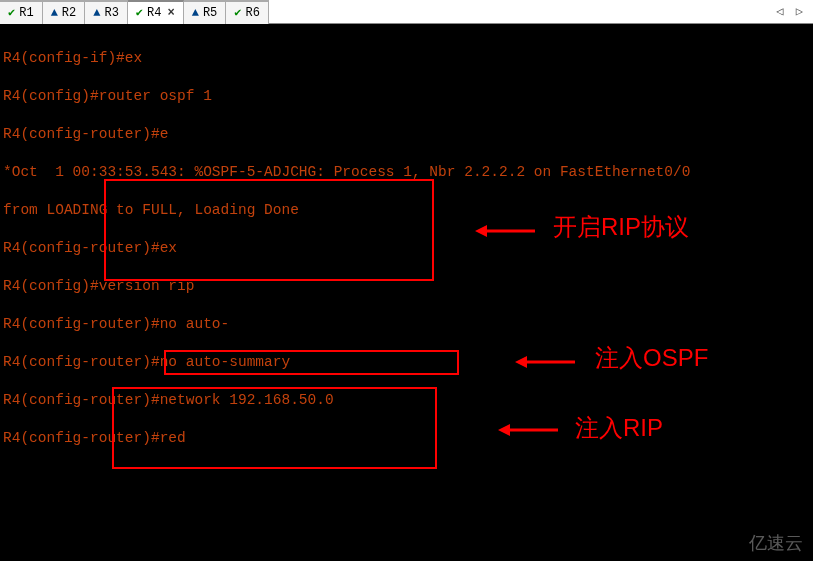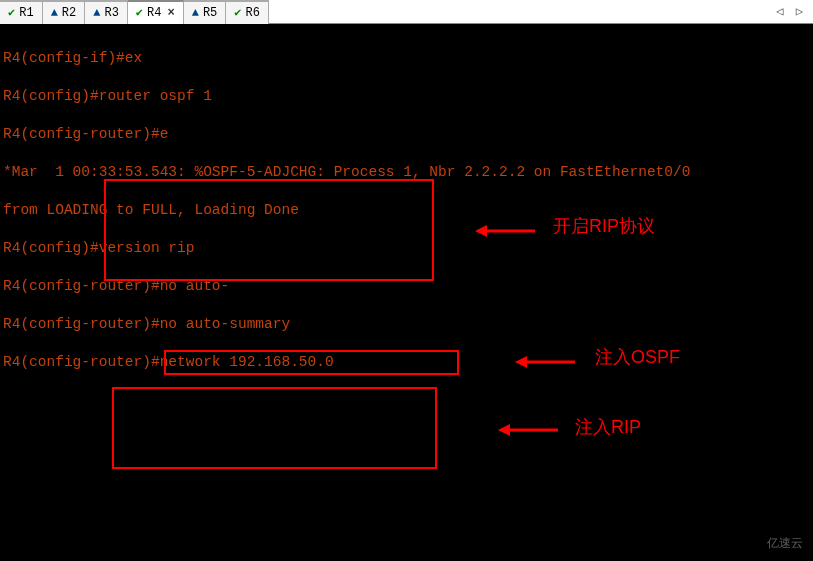--- a/index.html
+++ b/index.html
@@ -81,31 +81,31 @@
       border: 2px solid #ff0000;
       pointer-events: none;
     }
     .annotation-arrow {
       position: absolute;
       pointer-events: none;
     }
     .annotation-label {
       position: absolute;
       color: #ff0000;
-      font-size: 18px;
+      font-size: 24px;
       font-family: "Microsoft YaHei", sans-serif;
       pointer-events: none;
     }
     .watermark {
       position: absolute;
       right: 10px;
       bottom: 8px;
       opacity: 0.35;
       color: #ffffff;
-      font-size: 12px;
+      font-size: 18px;
       font-family: sans-serif;
       pointer-events: none;
     }
     .check-icon { color: #008800; }
     .warn-icon { color: #004488; }
   </style>
 </head>
 <body>
 
 <div class="tab-bar">
@@ -137,26 +137,28 @@
   <div class="tab-scroll">
     <span class="scroll-btn">◁</span>
     <span class="scroll-btn">▷</span>
   </div>
 </div>
 
 <div class="terminal">
 <div class="term-line">R4(config-if)#ex</div>
 <div class="term-line">R4(config)#router ospf 1</div>
 <div class="term-line">R4(config-router)#e</div>
-<div class="term-line">*Mar  1 00:33:53.543: %OSPF-5-ADJCHG: Process 1, Nbr 2.2.2.2 on FastEthernet0/0</div>
+<div class="term-line">*Oct  1 00:33:53.543: %OSPF-5-ADJCHG: Process 1, Nbr 2.2.2.2 on FastEthernet0/0</div>
 <div class="term-line">from LOADING to FULL, Loading Done</div>
+<div class="term-line">R4(config-router)#ex</div>
 <div class="term-line">R4(config)#version rip</div>
 <div class="term-line">R4(config-router)#no auto-</div>
 <div class="term-line">R4(config-router)#no auto-summary</div>
 <div class="term-line">R4(config-router)#network 192.168.50.0</div>
+<div class="term-line">R4(config-router)#red</div>
 
 
 
 
 
 
 
 
 
 

